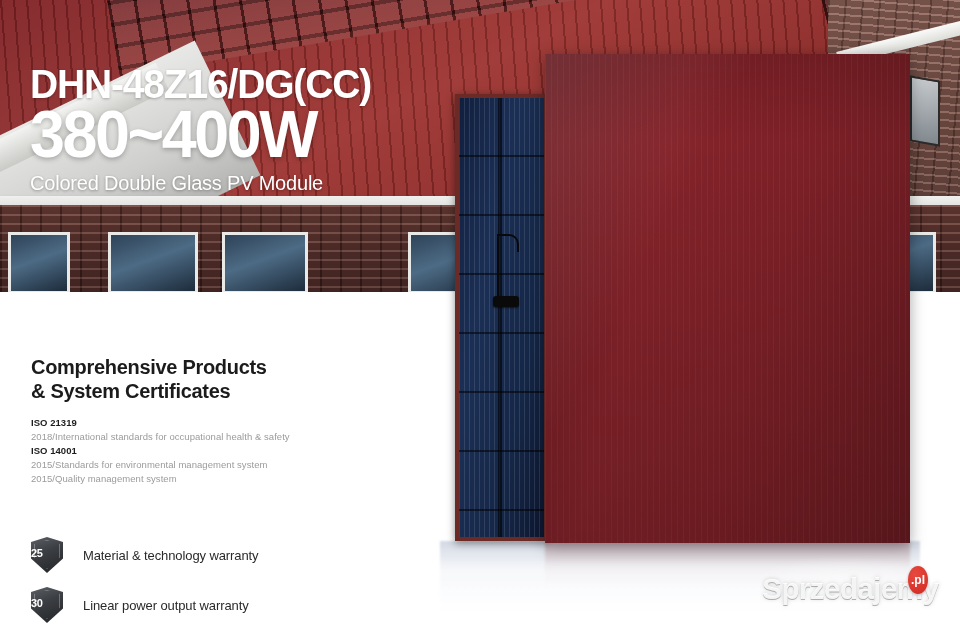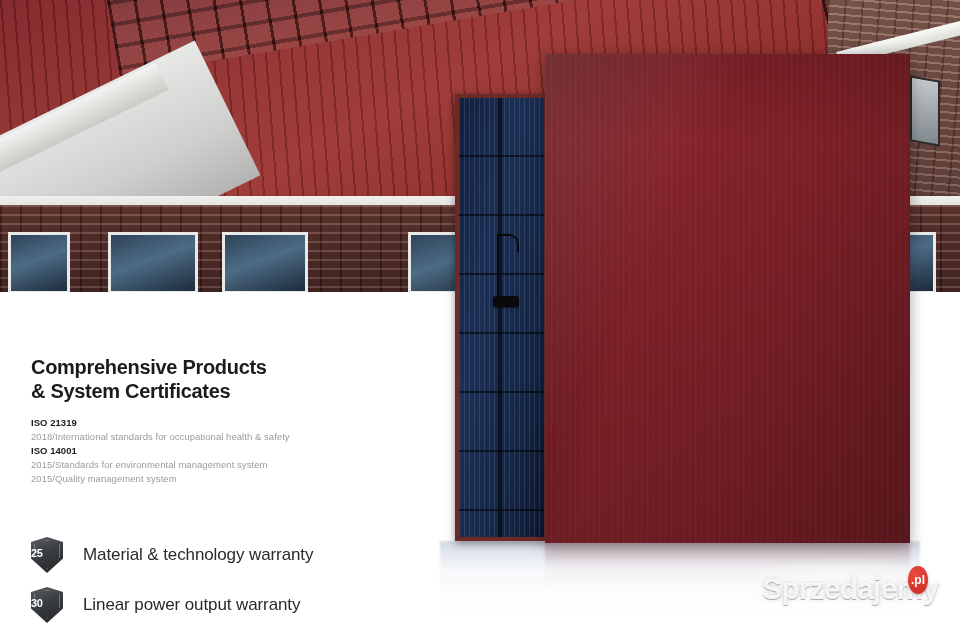--- a/index.html
+++ b/index.html
@@ -145,21 +145,21 @@
   .shield{position:relative;width:32px;height:36px;flex:0 0 32px;
     background:linear-gradient(160deg,#5c5f63 0%,#3c3f43 40%,#232528 100%);
     clip-path:polygon(50% 0%,100% 14%,100% 60%,50% 100%,0% 60%,0% 14%);
     display:flex;align-items:center;justify-content:flex-start;
     box-shadow:0 1px 2px rgba(0,0,0,.3);}
   .shield::before{content:"";position:absolute;left:3px;top:3px;right:3px;bottom:4px;
     border:1px solid rgba(255,255,255,.28);
     clip-path:polygon(50% 0%,100% 14%,100% 60%,50% 100%,0% 60%,0% 14%);}
   .shield-num{font-size:11px;font-weight:bold;color:#ffffff;position:relative;top:-2px;
     letter-spacing:-.3px;}
-  .wlabel{margin-left:20px;font-size:17px;color:#2a2a2a;letter-spacing:-.1px;}
+  .wlabel{margin-left:20px;font-size:13px;color:#2a2a2a;letter-spacing:-.1px;}
 
   
   .watermark{position:absolute;left:762px;top:572px;z-index:40;
     font-size:30px;font-weight:bold;color:rgba(255,255,255,.88);
     letter-spacing:-.8px;
     text-shadow:0 1px 0 rgba(120,120,120,.55),0 0 4px rgba(160,160,160,.45);}
   .wm-pl{position:absolute;left:908px;top:566px;z-index:41;
     width:20px;height:28px;border-radius:50%;
     background:radial-gradient(circle at 35% 30%,#e8493f,#cf2a21);
     display:flex;align-items:center;justify-content:center;
@@ -192,20 +192,25 @@
     <div class="win w1"></div>
     <div class="win w2"></div>
     <div class="win w3"></div>
     <div class="win w4"></div>
     <div class="win w5"></div>
     <div class="win w6"></div>
     <div class="win w7"></div>
     <div class="awning"></div>
   </div>
 
+  <div class="hero-text">
+    <div class="h-model">DHN-48Z16/DG(CC)</div>
+    <div class="h-power">380~400W</div>
+    <div class="h-sub">Colored Double Glass PV Module</div>
+  </div>
 
   <div class="reflection"></div>
   <div class="reflection-red"></div>
 
   <div class="panel-blue"></div>
   <div class="jcable2"></div>
   <div class="jcable"></div>
   <div class="jbox"></div>
 
   <div class="panel-red"></div>

